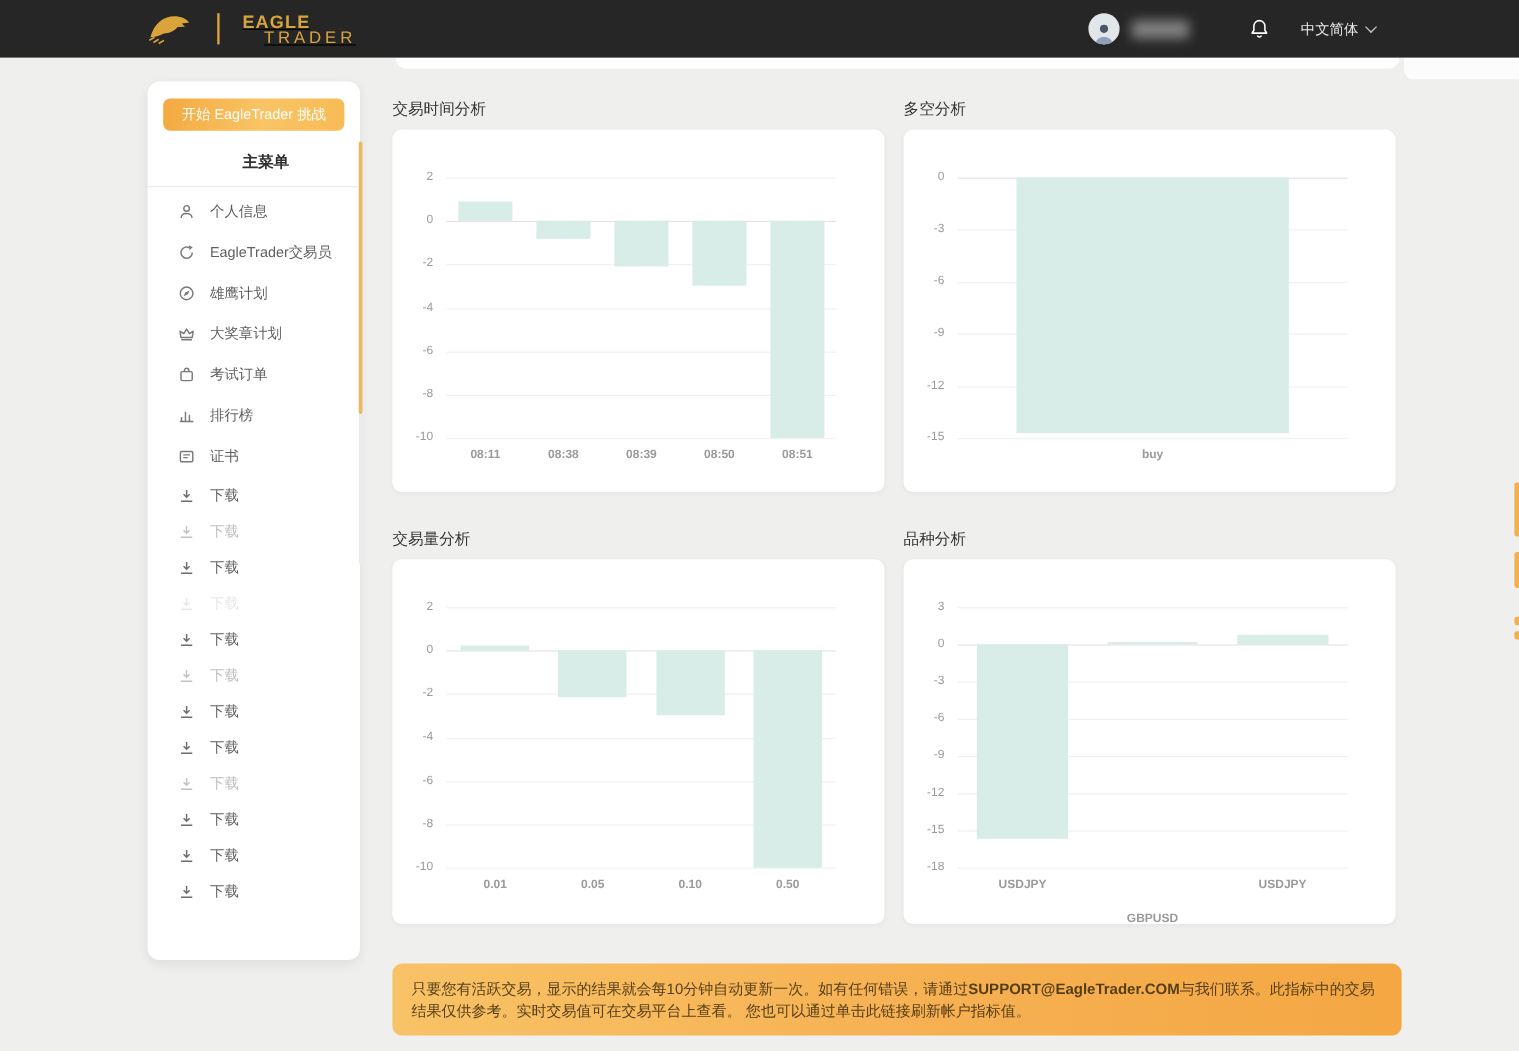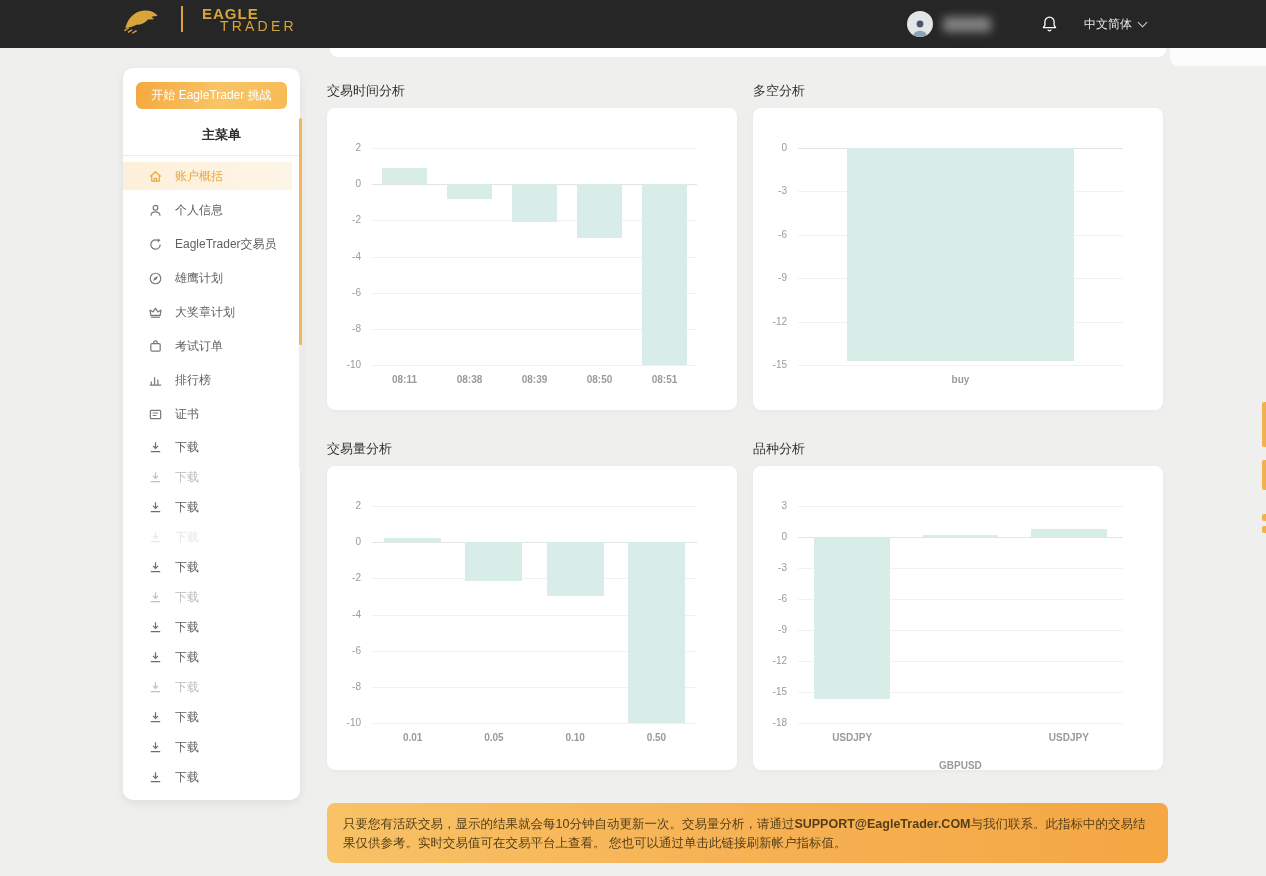--- a/index.html
+++ b/index.html
@@ -1,21 +1,21 @@
 <!DOCTYPE html>
 <html><head>
 <meta charset="utf-8">
 <style>
   * { margin:0; padding:0; box-sizing:border-box; }
   html,body { width:1266px; height:876px; overflow:hidden;
     font-family:"Liberation Sans","DejaVu Sans",sans-serif; background:#efefee; }
 
   
   .header { position:absolute; left:0; top:0; width:1266px; height:48px; background:#262626; z-index:30; }
-  .logo-wrap { position:absolute; left:120px; top:6px; height:36px; display:flex; align-items:flex-start; gap:19px; }
+  .logo-wrap { position:absolute; left:120px; top:6px; height:36px; display:flex; align-items:center; gap:19px;text-decoration:underline; }
   .logo-eagle { width:42px; height:30px; color:#d9a43a; }
   .logo-divider { width:2px; height:26px; background:#d9a43a; }
   .logo-text-l1 { color:#d9a43a; font-size:15px; font-weight:bold; letter-spacing:1px; line-height:15px; }
   .logo-text-l2 { color:#d9a43a; font-size:14px; letter-spacing:3.2px; line-height:11px;margin-left:18px; }
   .header-right { position:absolute; right:120px; top:0; height:48px; display:flex; align-items:center; gap:26px; }
   .avatar { width:26px; height:26px; border-radius:50%; background:#e3e6e9; overflow:hidden; display:flex; align-items:flex-end; justify-content:center; cursor:pointer; }
   .avatar svg { width:20px; height:20px; }
   .user-blur { width:48px; height:15px; margin-left:-16px; background:#9a9a9a; border-radius:3px; filter:blur(5px); opacity:.8; }
   .bell { width:17px; height:18px; color:#ffffff; cursor:pointer; margin-left:24px; }
   .lang { color:#e8e8e8; font-size:12px; display:flex; align-items:center; gap:7px; cursor:pointer; }
@@ -101,26 +101,20 @@
 </div>
 
 <div class="top-strip-main"></div>
 <div class="top-strip-right"></div>
 
 <div class="sidebar">
   <button class="cta-btn">开始 EagleTrader 挑战</button>
   <div class="menu-title">主菜单</div>
   <div class="menu-divider"></div>
 
-  <div class="menu-item active">
-    <svg class="mi-icon" viewBox="0 0 16 16">
-        <path fill="none" stroke="currentColor" stroke-width="1.3" stroke-linejoin="round" d="M2.5 8 8 3l5.5 5M4 7.2V13h8V7.2M6.7 13v-3h2.6v3"></path>
-      </svg>
-    <span>账户概括</span>
-  </div>
   <div class="menu-item">
     <svg class="mi-icon" viewBox="0 0 16 16">
         <circle cx="8" cy="5" r="2.5" fill="none" stroke="currentColor" stroke-width="1.3"></circle>
         <path fill="none" stroke="currentColor" stroke-width="1.3" d="M3.2 13.5c0-2.7 2.1-4 4.8-4s4.8 1.3 4.8 4"></path>
       </svg>
     <span>个人信息</span>
   </div>
   <div class="menu-item">
     <svg class="mi-icon" viewBox="0 0 16 16">
         <path fill="none" stroke="currentColor" stroke-width="1.3" d="M13 8A5 5 0 1 1 10.5 3.7"></path>
@@ -338,19 +332,19 @@
       <div class="bar" style="left: 61.2px; width: 75.8px; top: 71px; height: 162.2px; background: rgb(216, 236, 232);"></div>
       <div class="xtick" style="left: 45px; width: 108.3px; top: 266px;">USDJPY</div>
       <div class="bar" style="left: 169.6px; width: 75.8px; top: 68.9px; height: 2.1px; background: rgb(216, 236, 232);"></div>
       <div class="xtick" style="left: 153.3px; width: 108.3px; top: 266px; margin-top: 28px;">GBPUSD</div>
       <div class="bar" style="left: 277.9px; width: 75.8px; top: 62.7px; height: 8.3px; background: rgb(216, 236, 232);"></div>
       <div class="xtick" style="left: 261.7px; width: 108.3px; top: 266px;">USDJPY</div>
     </div>
 </div>
 
 <div class="banner">
-  <span>只要您有活跃交易，显示的结果就会每10分钟自动更新一次。交易量分析，请通过</span><b>SUPPORT@EagleTrader.COM</b><span>与我们联系。此指标中的交易结果仅供参考。实时交易值可在交易平台上查看。 您也可以通过</span><span class="link">单击此链接</span><span>刷新帐户指标值。</span>
+  <span>只要您有活跃交易，显示的结果就会每10分钟自动更新一次。如有任何错误，请通过</span><b>SUPPORT@EagleTrader.COM</b><span>与我们联系。此指标中的交易结果仅供参考。实时交易值可在交易平台上查看。 您也可以通过</span><span class="link">单击此链接</span><span>刷新帐户指标值。</span>
 </div>
 
 <div class="edge-frag" style="top:402px; height:45px;"></div>
 <div class="edge-frag" style="top:460px; height:30px;"></div>
 <div class="edge-frag" style="top:514px; height:7px;"></div>
 <div class="edge-frag" style="top:526px; height:7px;"></div>
 
 </body></html>

